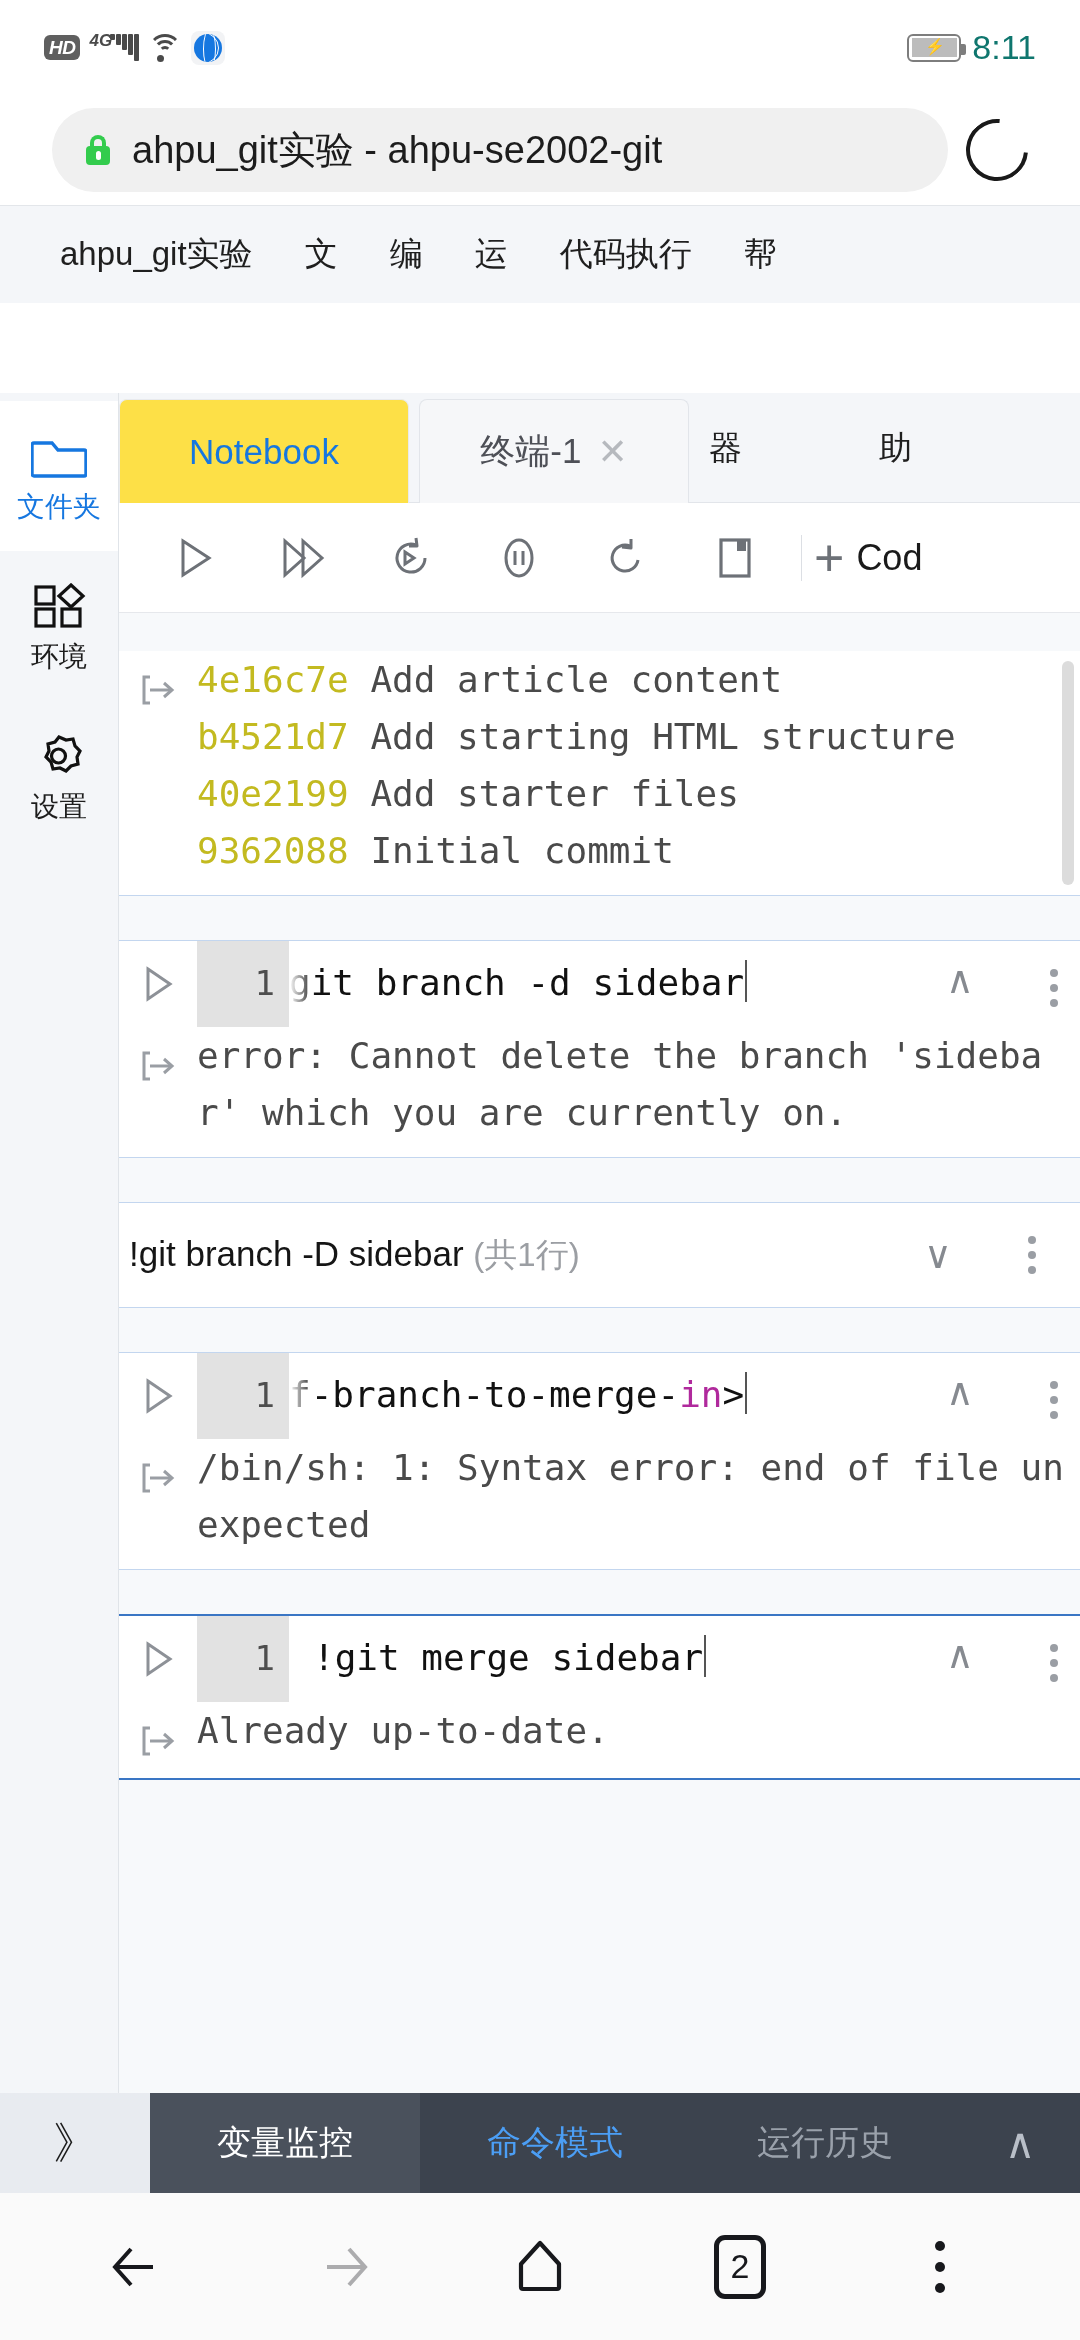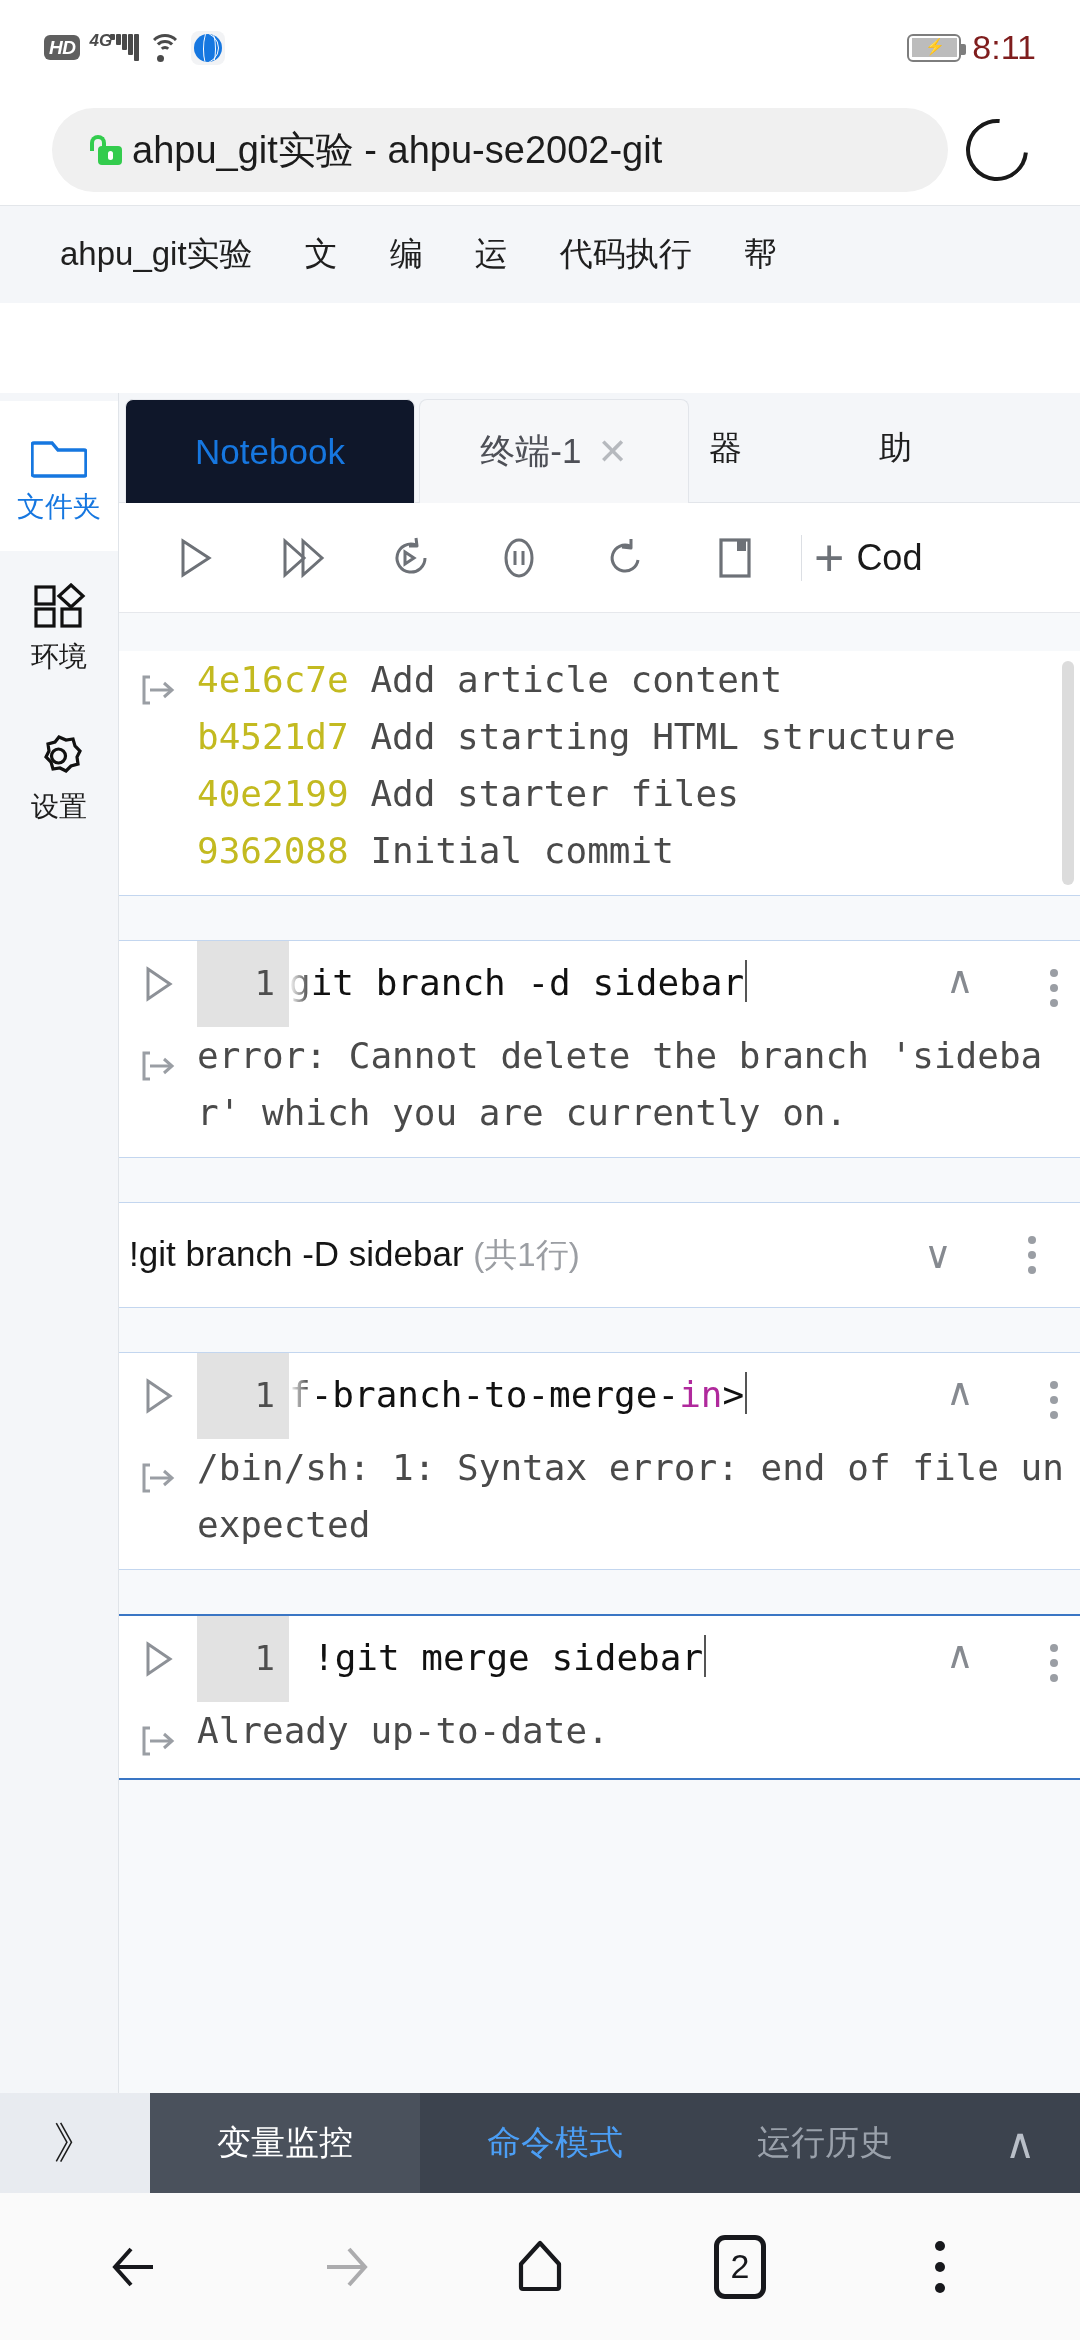--- a/index.html
+++ b/index.html
@@ -52,27 +52,27 @@
   .globe span::after{ left:9px; top:-5px; width:11px; height:38px; }
   .battery{
     width:54px;height:28px;border:2.6px solid #7d7d7d;border-radius:6px;
     position:relative; padding:2.5px;
   }
   .battery::after{ content:""; position:absolute; right:-7px; top:8px;
     width:5px; height:11px; background:#7d7d7d; border-radius:0 2px 2px 0;}
   .battery i{ display:block; width:100%; height:100%; background:#bcbcbc;
     color:#5a5a5a; font-size:16px; font-style:normal; text-align:center;
     line-height:17px; letter-spacing:-2px; overflow:hidden;}
-  .clock{ font-size:34px; color:#7f1d1d; letter-spacing:0px; }
+  .clock{ font-size:34px; color:#0f766e; letter-spacing:0px; }
 
   
   .urlbar-wrap{ height:110px; background:#fff; display:flex; align-items:center; padding:0 52px; gap:18px;}
   .urlbar{
     flex:1; height:84px; background:#f0f0f0; border-radius:42px;
-    display:flex; align-items:center; padding:0 34px; gap:22px; overflow:hidden;text-align:center;
+    display:flex; align-items:center; padding:0 34px; gap:22px; overflow:hidden;
   }
   .lock{ width:24px; height:30px; position:relative; flex:none; }
   .lock .body{ position:absolute; bottom:0; width:24px;height:19px;
     background:#33cc4d; border-radius:4px; }
   .lock .body::after{content:"";position:absolute;left:9.5px;top:5px;width:5px;height:9px;background:#fff;border-radius:3px;}
   .lock .shack{ position:absolute; top:0; left:4px; width:16px;height:16px;
     border:4.5px solid #33cc4d; border-bottom:none; border-radius:9px 9px 0 0;}
   .url-text{
     font-size:38px; color:#1c1c1c; white-space:nowrap; overflow:hidden;
   }
@@ -112,21 +112,21 @@
   
   .tabrow{
     height:110px; flex:none; background:#f4f6f9; position:relative;
     border-bottom:1px solid #e2e5ea;
   }
   .tab{
     position:absolute; top:6px; height:104px; display:flex; align-items:center;
     justify-content:center; gap:16px; font-size:35px;
     border:1px solid #e2e5ea; border-bottom:none; border-radius:8px 8px 0 0;
   }
-  .tab.t1{ left:6px; width:290px; background:#0f172a; color:#1677e0; border-color:#e8eaee;}
+  .tab.t1{ left:0; width:290px; background:#fde047; color:#1677e0; border-color:#e8eaee;}
   .tab.t2{ left:300px; width:270px; background:#f6f7f9; color:#4e5057; }
   .tab .x{ color:#b6b9be; font-size:36px; }
   .tabrow .mtext{
     position:absolute; top:0; height:110px; display:flex; align-items:center;
     font-size:33px; color:#1f1f1f;
   }
   .tabrow .mtext.m1{ left:590px; }
   .tabrow .mtext.m2{ left:760px; }
 
   

